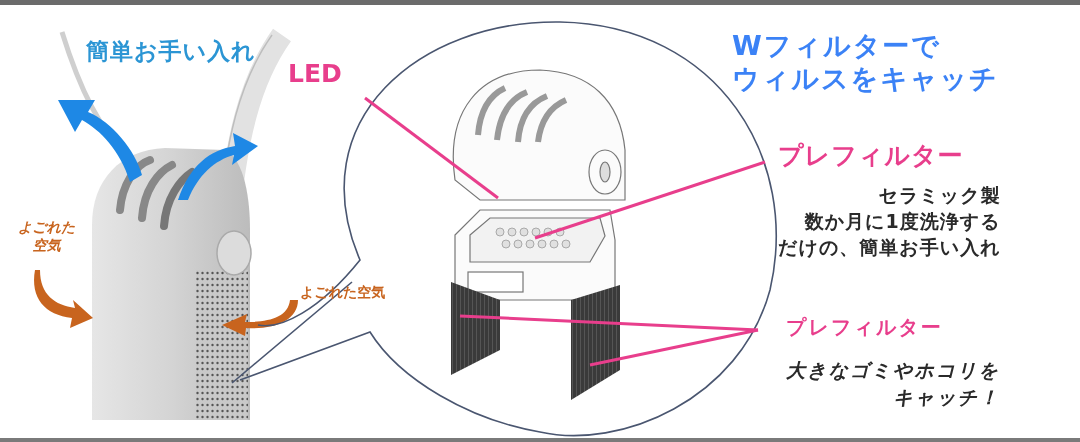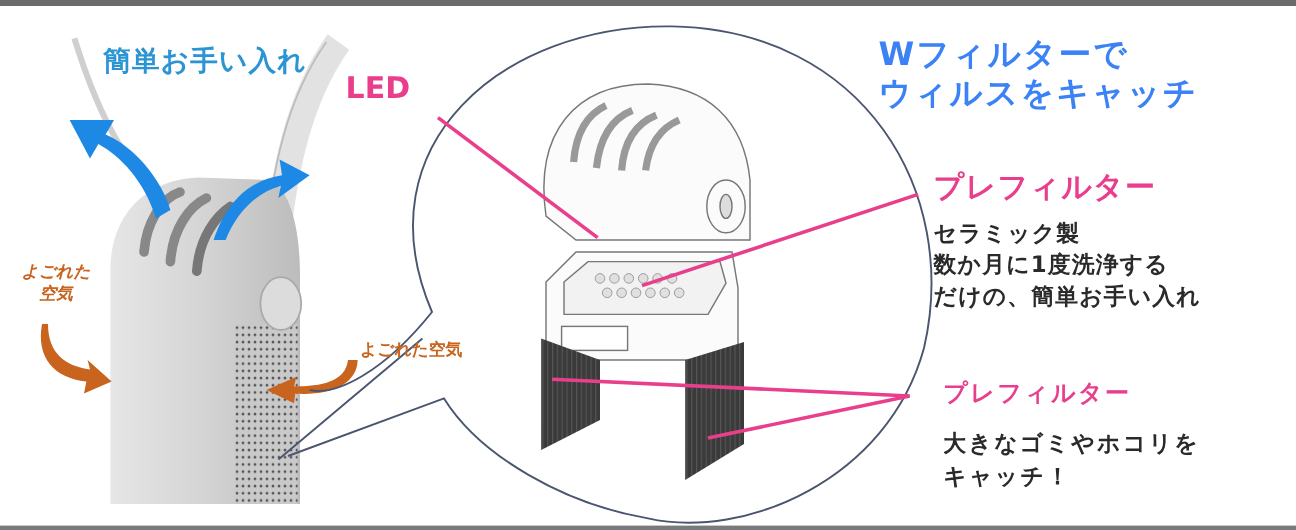--- a/index.html
+++ b/index.html
@@ -5,28 +5,28 @@
   html, body { margin:0; padding:0; }
   body { width:1080px; height:442px; position:relative; overflow:hidden; background:#ffffff;
          font-family:"DejaVu Sans", sans-serif; }
   .topbar { position:absolute; left:0; top:0; width:1080px; height:5px; background:#6b6b6b; }
   .bottombar { position:absolute; left:0; top:438px; width:1080px; height:4px; background:#7a7a7a; }
   .diagram { position:absolute; left:0; top:0; width:1080px; height:442px; }
   .lbl { position:absolute; font-weight:bold; white-space:nowrap; line-height:1.15; }
   .blue-dark { color:#3b82f6; }
   .pink { color:#e83e8c; }
   .orange { color:#c8641e; }
-  .black { color:#2a2a2a; }
+  .black { color:#2a2a2a;text-align:right; }
   #clean-air { left:86px; top:38px; font-size:23px; letter-spacing:1px; color:#2b95d4; }
   #led-label { left:288px; top:60px; font-size:25px; text-align:center; }
   #wfilter-title { left:732px; top:30px; font-size:27px; letter-spacing:2px; line-height:1.22; }
   #photocat-title { left:778px; top:142px; font-size:25px; letter-spacing:1px; }
   #photocat-desc { left:778px; top:182px; font-size:19px; line-height:1.38; letter-spacing:1px; }
   #prefilter-title { left:786px; top:316px; font-size:20px; letter-spacing:2px; }
-  #prefilter-desc { left:786px; top:357px; font-size:19px; line-height:1.4; letter-spacing:2px; }
+  #prefilter-desc { left:786px; top:357px; font-size:19px; line-height:1.4; letter-spacing:2px;font-style:italic; }
   #dirty-left { left:18px; top:219px; font-size:14px; text-align:center; line-height:1.25;font-style:italic; }
   #dirty-right { left:300px; top:284px; font-size:14px; }
 </style>
 </head>
 <body>
 
 <div class="topbar"></div>
 
 <svg class="diagram" viewBox="0 0 1080 442" xmlns="http://www.w3.org/2000/svg">
 

